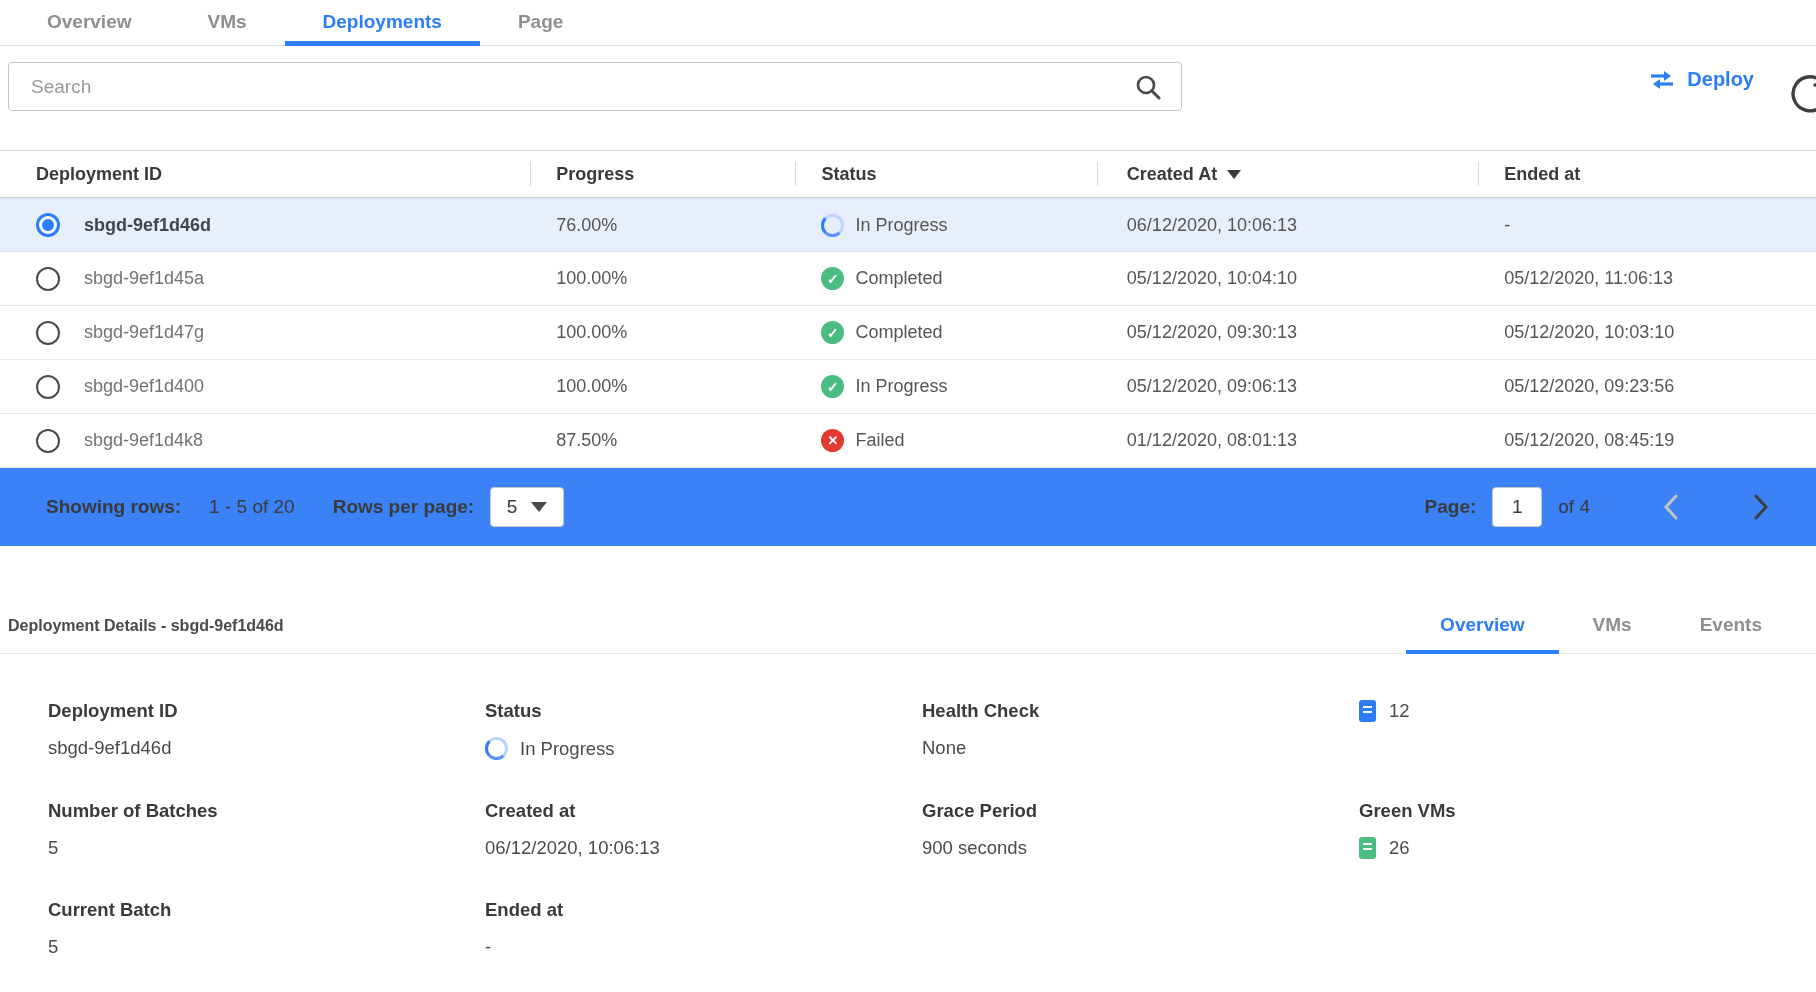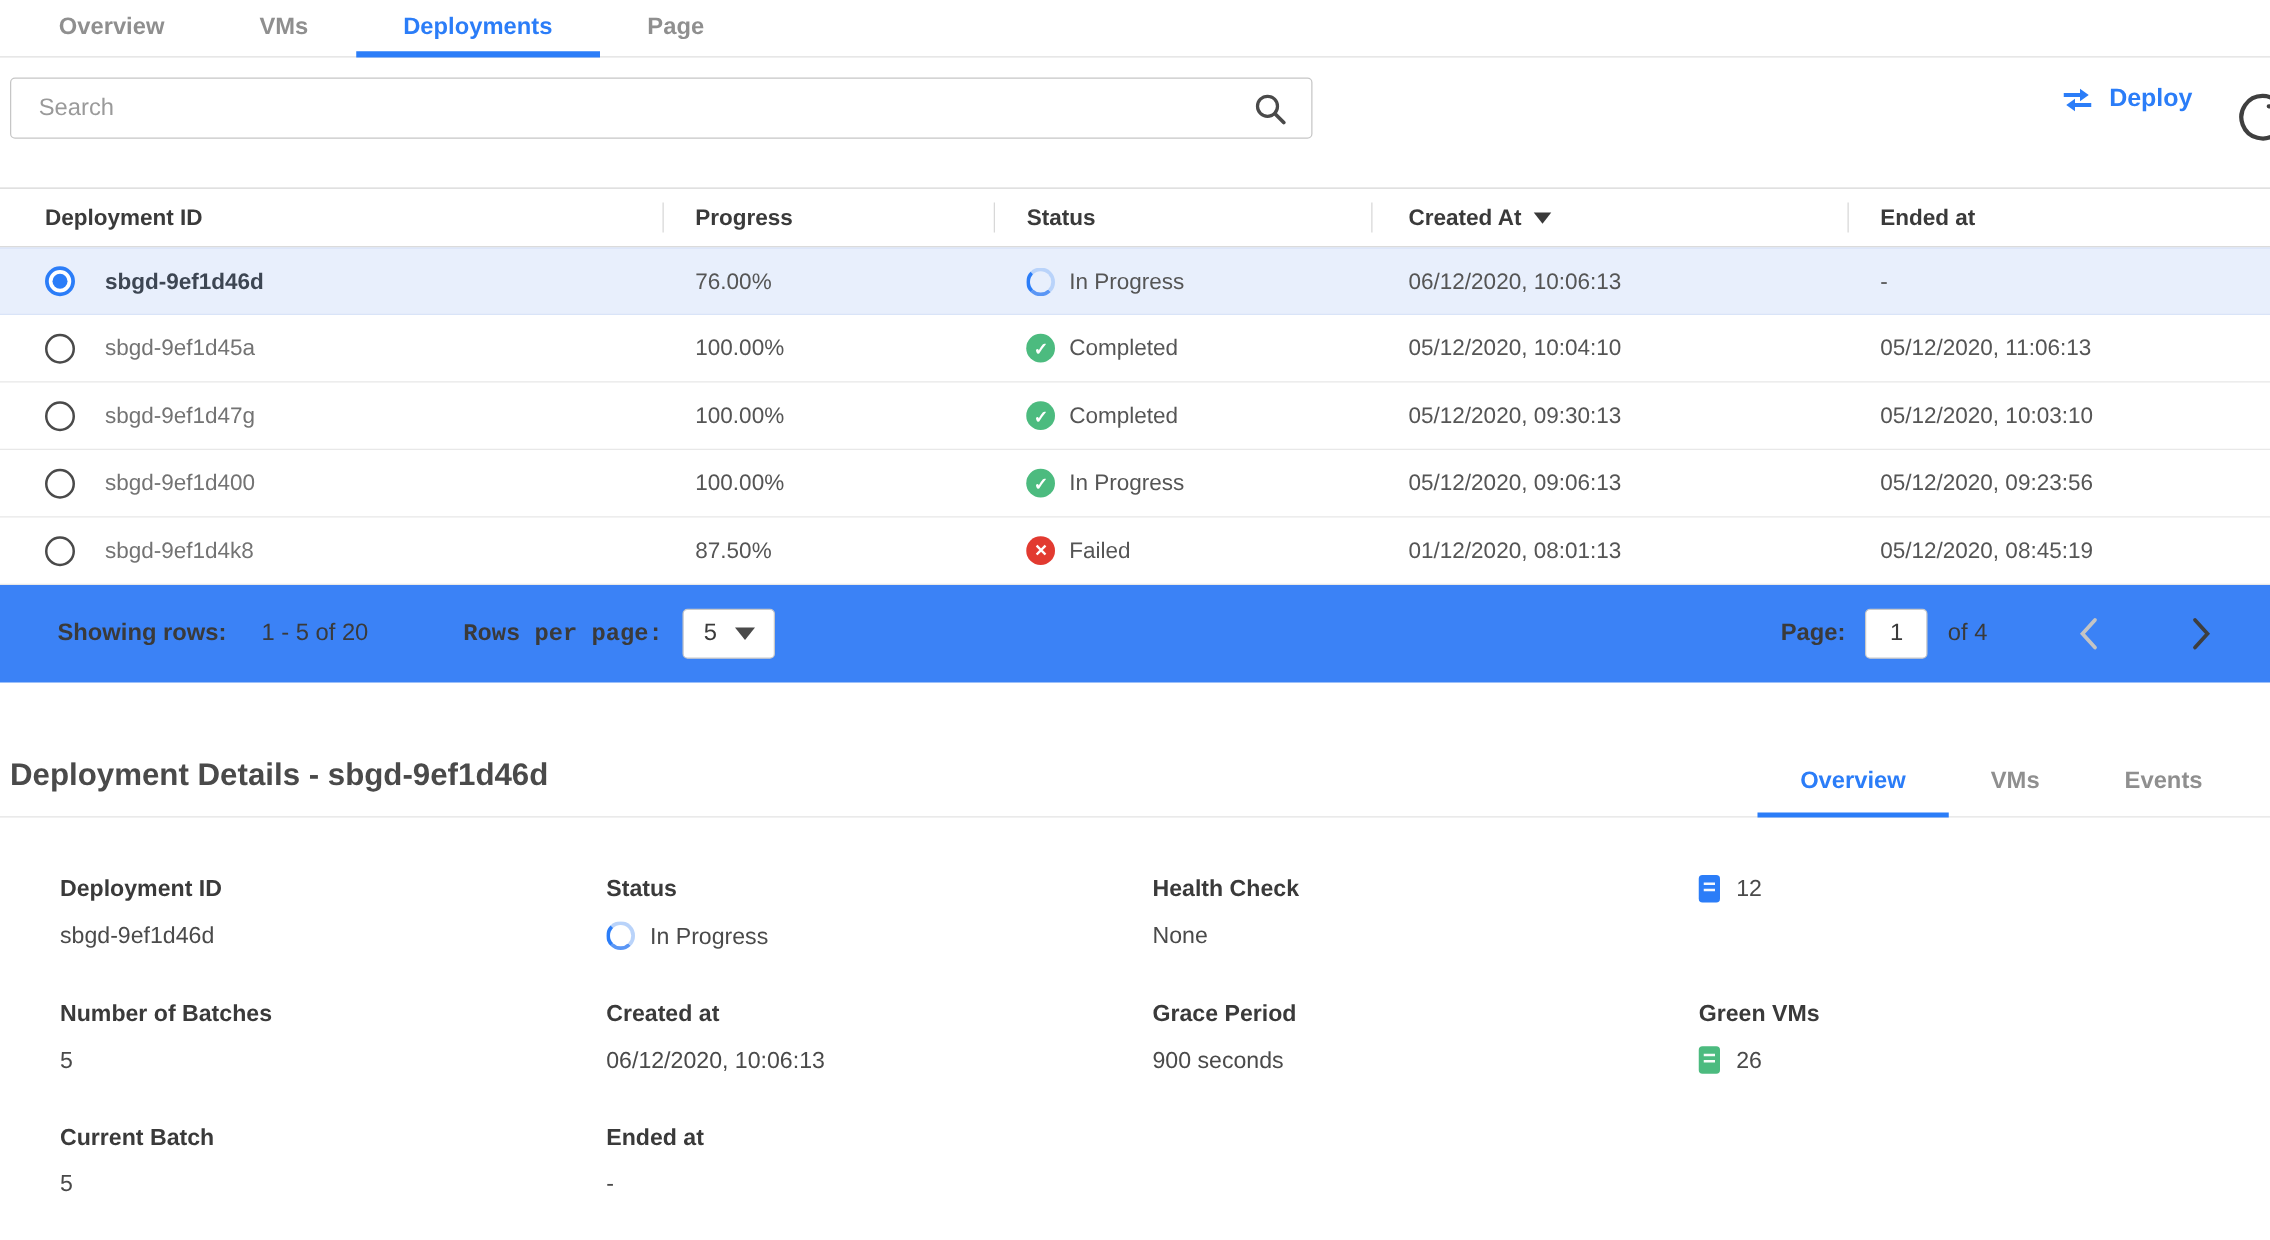--- a/index.html
+++ b/index.html
@@ -8,21 +8,21 @@
 
   
   .top-tabs { display:flex; align-items:flex-end; height:46px; border-bottom:1px solid #e0e0e0; padding-left:9px; }
   .top-tab { position:relative; padding:0 38px; height:46px; display:flex; align-items:center;
     font-size:19px; font-weight:bold; color:#8f8f8f; cursor:pointer; }
   .top-tab.active { color:#2b7df8; }
   .top-tab.active::after { content:""; position:absolute; left:0; right:0; bottom:-1px; height:5px; background:#2b7df8; }
 
   
   .toolbar { position:relative; height:104px; overflow:hidden; }
-  .search-box { position:absolute; left:8px; top:16px; width:1042px; height:49px;
+  .search-box { position:absolute; left:8px; top:16px; width:1174px; height:49px;
     border:1px solid #c6c6c6; border-radius:4px; background:#fff; display:flex; align-items:center; }
   .search-box input { flex:1; border:none; outline:none; font-size:19px; color:#444;
     padding:0 18px 0 22px; font-family:"Liberation Sans", sans-serif; background:transparent; }
   .search-box input::placeholder { color:#9a9a9a; }
   .search-icon { width:26px; height:26px; margin-right:20px; flex:none; cursor:pointer; }
   .deploy-btn { position:absolute; right:62px; top:22px; display:flex; align-items:center; gap:12px;
     background:none; border:none; color:#2b7df8; font-size:20px; font-weight:bold; cursor:pointer;
     font-family:"Liberation Sans", sans-serif; }
   .refresh-btn { position:absolute; right:-16px; top:24px; width:44px; height:44px; background:none; border:none; cursor:pointer; }
 
@@ -54,33 +54,33 @@
   .status-icon[data-icon="completed"]::before { content:"✓"; font-size:14px; font-weight:bold; }
   .status-icon[data-icon="failed"] { background:#e23a30; }
   .status-icon[data-icon="failed"]::before { content:"✕"; font-size:13px; font-weight:bold; }
   .status-icon[data-icon="in-progress"] { background:transparent; border:3.5px solid #b9d3fa;
     border-left-color:#2b7df8; border-bottom-color:#5a96f5; }
 
   
   .tfoot { height:78px; background:#3b82f6; display:flex; align-items:center; padding:0 46px; font-size:19px; color:#3a3a3a; }
   .tfoot b { font-weight:bold; }
   .showing-value { margin-left:28px; }
-  .rpp-label { margin-left:76px;font-family:Liberation Mono, monospace; }
+  .rpp-label { margin-left:38px; }
   .rpp-select { margin-left:16px; width:74px; height:40px; background:#fff; border:1px solid #c9c9c9; border-radius:4px;
     display:flex; align-items:center; justify-content:center; gap:14px; cursor:pointer; }
   .caret-down { width:0; height:0; border-left:8px solid transparent; border-right:8px solid transparent; border-top:10px solid #4a4a4a; }
   .tfoot .spacer { flex:1; }
   .page-input { width:50px; height:40px; margin:0 16px; border:1px solid #c9c9c9; border-radius:4px; text-align:center;
     font-size:19px; color:#3a3a3a; font-family:"Liberation Sans", sans-serif; outline:none; }
   .pg-chevron { background:none; border:none; padding:0; margin-left:72px; cursor:pointer; }
   .pg-chevron svg { display:block; }
 
   
   .details-header { position:relative; display:flex; align-items:flex-end; border-bottom:1px solid #e4e4e4; height:108px; }
-  .details-title { position:absolute; left:8px; bottom:18px; font-size:25px; color:#4a4a4a; }
+  .details-title { position:absolute; left:8px; bottom:18px; font-size:16px; color:#4a4a4a; }
   .detail-tabs { margin-left:auto; display:flex; align-items:flex-end; height:100%; padding-right:20px; }
   .detail-tab { position:relative; padding:0 34px; height:56px; display:flex; align-items:center;
     font-size:19px; font-weight:bold; color:#8f8f8f; cursor:pointer; }
   .detail-tab.active { color:#2b7df8; }
   .detail-tab.active::after { content:""; position:absolute; left:0; right:0; bottom:-1px; height:4px; background:#2b7df8; }
 
   .details-grid { display:grid; grid-template-columns:repeat(4,1fr); padding:46px 20px 0 48px; row-gap:40px; }
   .field-label { font-size:18.5px; font-weight:bold; color:#3a3a3a; margin-bottom:15px; }
   .field-value { font-size:18.5px; color:#4a4a4a; display:flex; align-items:center; }
   .field-icon { display:none; }

